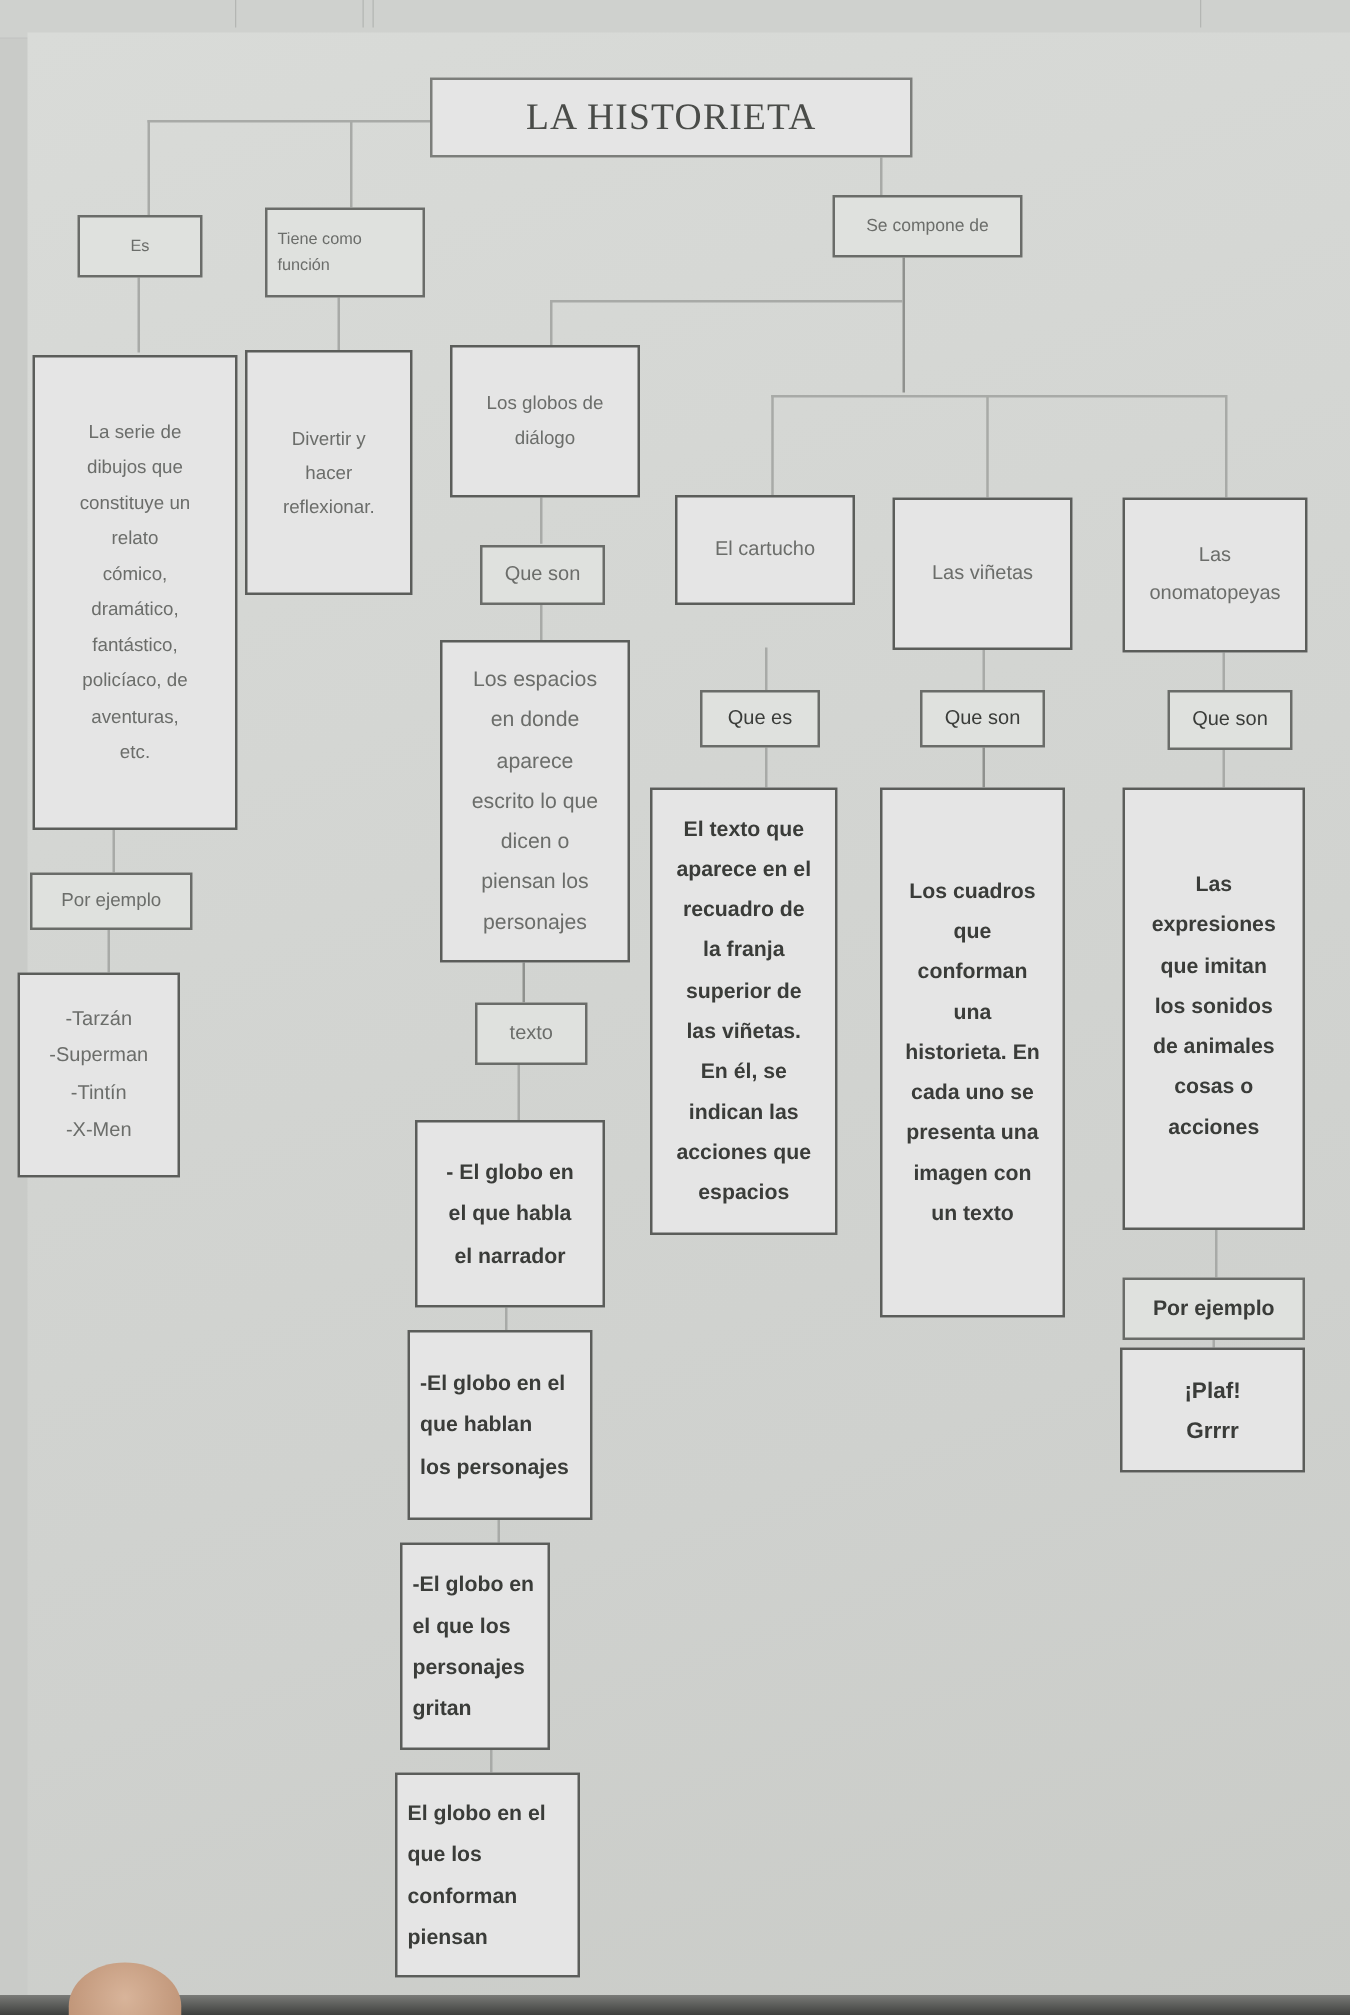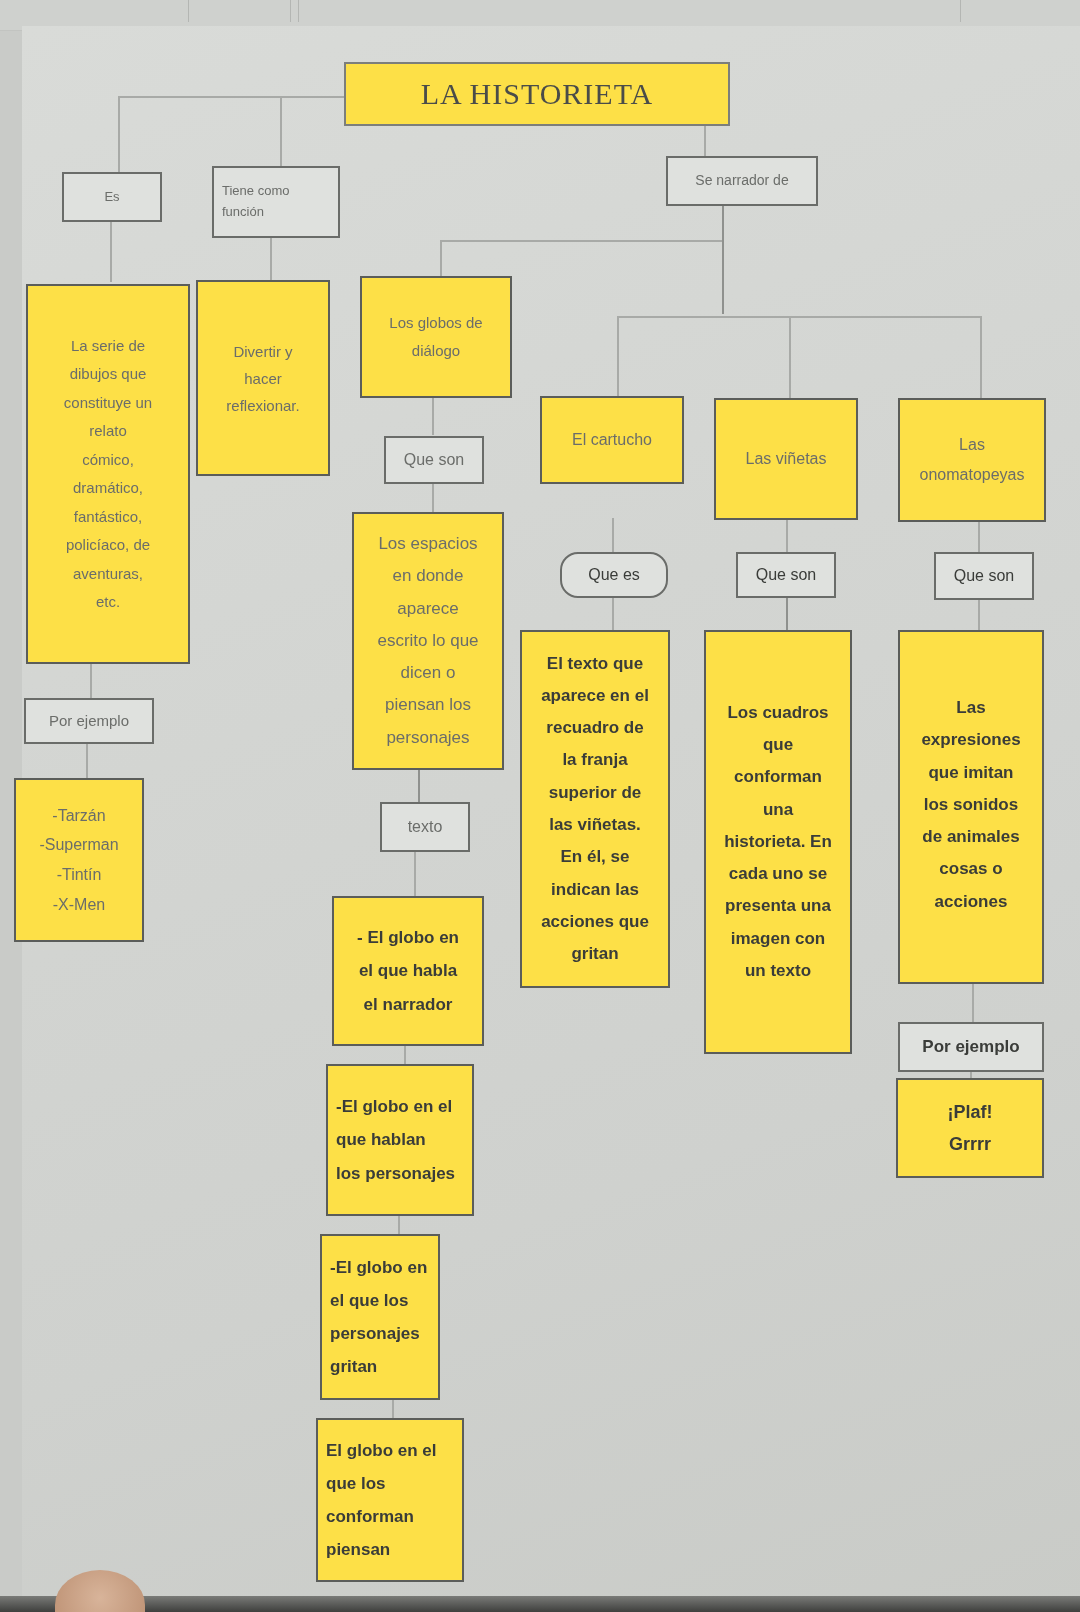--- a/index.html
+++ b/index.html
@@ -25,21 +25,21 @@
   .line.v { width: 1.5px; }
   .line.h { height: 1.5px; }
   .line.light { background: #a8aaa7; }
   .box {
     position: absolute; box-sizing: border-box;
     border: 2px solid #5b5d5a;
     display: flex; align-items: center; justify-content: center;
     text-align: center; color: #3a3c39; line-height: 1.55;
     white-space: pre-line; padding: 4px 6px;
   }
-  .box.shaded { background: #fde047; }
+  .box.shaded { background: #e5e5e5; }
   .box.plain { background: #dfe1de; border-color: #6a6c69; }
   .box.light-text { color: #6b6d6a; }
   .box.bold { font-weight: bold; }
   .box.left { justify-content: flex-start; text-align: left; padding-left: 8px; }
   .title {
     font-family: "Liberation Serif", serif; font-size: 30px; color: #4a4c49;
     letter-spacing: 1px; border-color: #7c7e7b;
   }
   .finger {
     position: absolute; left: 55px; top: 1570px; width: 90px; height: 70px;
@@ -112,21 +112,21 @@
 -Superman
 -Tintín
 -X-Men</div>
 
 <div class="box plain light-text left" style="left:212px; top:166px; width:128px; height:72px; font-size:13px; line-height:1.6;">Tiene como
 función</div>
 <div class="box shaded light-text" style="left:196px; top:280px; width:134px; height:196px; font-size:15px; line-height:1.8;">Divertir y
 hacer
 reflexionar.</div>
 
-<div class="box plain light-text" style="left:666px; top:156px; width:152px; height:50px; font-size:14px;">Se narrador de</div>
+<div class="box plain light-text" style="left:666px; top:156px; width:152px; height:50px; font-size:14px;">Se compone de</div>
 
 <div class="box shaded light-text" style="left:360px; top:276px; width:152px; height:122px; font-size:15px; line-height:1.9;">Los globos de
 diálogo</div>
 <div class="box plain light-text" style="left:384px; top:436px; width:100px; height:48px; font-size:16px;">Que son</div>
 <div class="box shaded light-text" style="left:352px; top:512px; width:152px; height:258px; font-size:17px; line-height:1.9;">Los espacios
 en donde
 aparece
 escrito lo que
 dicen o
 piensan los
@@ -141,31 +141,31 @@
 <div class="box shaded bold left" style="left:320px; top:1234px; width:120px; height:166px; font-size:17px; line-height:1.95;">-El globo en
 el que los
 personajes
 gritan</div>
 <div class="box shaded bold left" style="left:316px; top:1418px; width:148px; height:164px; font-size:17px; line-height:1.95;">El globo en el
 que los
 conforman
 piensan</div>
 
 <div class="box shaded light-text" style="left:540px; top:396px; width:144px; height:88px; font-size:16px;">El cartucho</div>
-<div class="box plain" style="left:560px; top:552px; width:108px; height:46px; font-size:16px;border-radius:18px;">Que es</div>
+<div class="box plain" style="left:560px; top:552px; width:96px; height:46px; font-size:16px;">Que es</div>
 <div class="box shaded bold" style="left:520px; top:630px; width:150px; height:358px; font-size:17px; line-height:1.9;">El texto que
 aparece en el
 recuadro de
 la franja
 superior de
 las viñetas.
 En él, se
 indican las
 acciones que
-gritan</div>
+espacios</div>
 
 <div class="box shaded light-text" style="left:714px; top:398px; width:144px; height:122px; font-size:16px;">Las viñetas</div>
 <div class="box plain" style="left:736px; top:552px; width:100px; height:46px; font-size:16px;">Que son</div>
 <div class="box shaded bold" style="left:704px; top:630px; width:148px; height:424px; font-size:17px; line-height:1.9;">Los cuadros
 que
 conforman
 una
 historieta. En
 cada uno se
 presenta una

